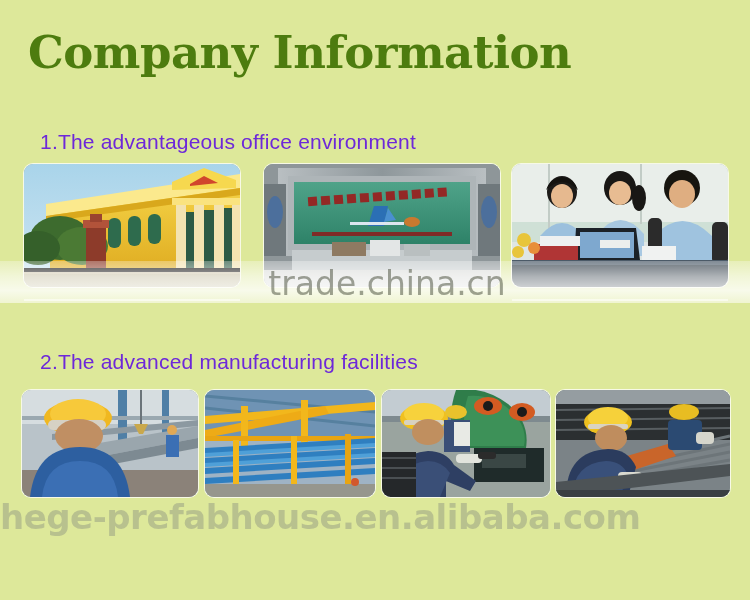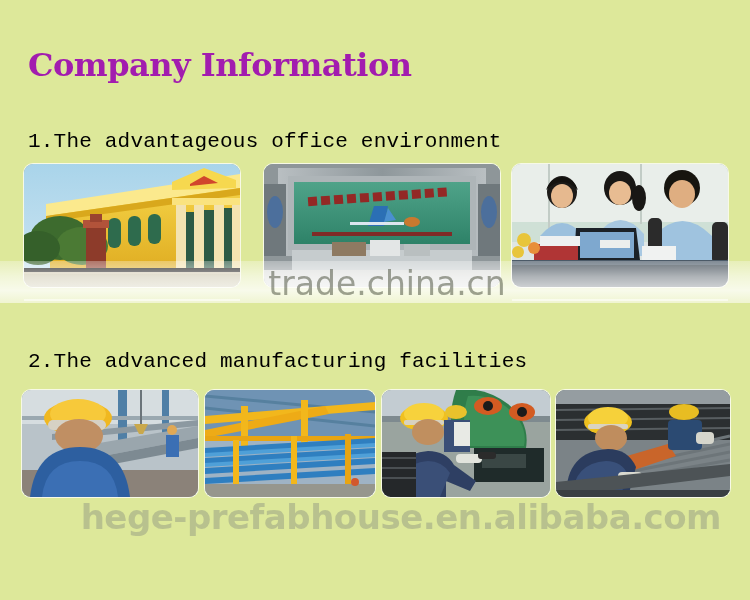--- a/index.html
+++ b/index.html
@@ -36,38 +36,38 @@
         rgba(240,245,195,0.60) 47px,
         rgba(198,218,122,0.30) 68px,
         rgba(232,242,178,0.50) 95px),
       linear-gradient(180deg, #e2ecа6 0%, #dfe99e 45%, #e6efae 100%);
   }
 
   
   .title {
     position: absolute;
     left: 28px;
-    top: 36px;
+    top: 24px;
     font-family: "DejaVu Serif", "Liberation Serif", serif;
     font-weight: bold;
-    font-size: 32px;
+    font-size: 45px;
     line-height: 58px;
-    color: #a21caf;
+    color: #4d7c0f;
     letter-spacing: -0.5px;
     white-space: nowrap;
   }
 
   
   .section-heading {
     position: absolute;
-    left: 28px;
-    font-family: Liberation Mono, monospace;
+    left: 40px;
+    font-family: Liberation Sans, sans-serif;
     font-size: 21px;
     font-weight: 500;
-    color: #000000;
+    color: #6d28d9;
     white-space: nowrap;
     letter-spacing: 0.2px;
   }
   #heading-1 { top: 130px; }
   #heading-2 { top: 350px; }
 
   
   .photo-row { position: absolute; }
   #row-1 { left: 0; top: 164px; width: 750px; height: 125px; }
   #row-2 { left: 0; top: 390px; width: 750px; height: 108px; }
@@ -118,28 +118,27 @@
     color: rgba(72,78,60,0.52);
     letter-spacing: 0px;
     pointer-events: none;
     margin-left: 12px;
   }
   #watermark-alibaba {
     position: absolute;
     left: 0;
     top: 497px;
     width: 690px;
-    text-align: right;
+    text-align: left;
     font-family: "DejaVu Sans", "Liberation Sans", sans-serif;
     font-size: 34px;
     font-weight: bold;
     color: rgba(110,116,118,0.33);
     letter-spacing: -0.5px;
     pointer-events: none;
-    padding-left: 31px;
   }
 
   
   .band-underline {
     position: absolute;
     height: 2px;
     background: rgba(255,255,255,0.55);
     pointer-events: none;
   }
 </style>

